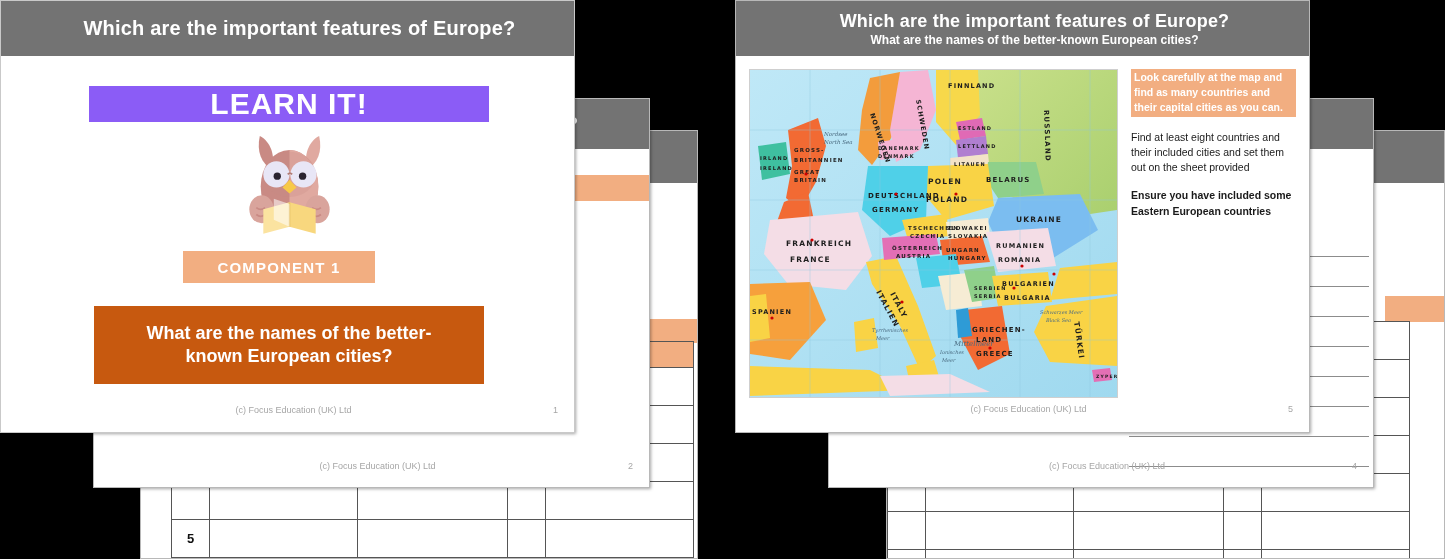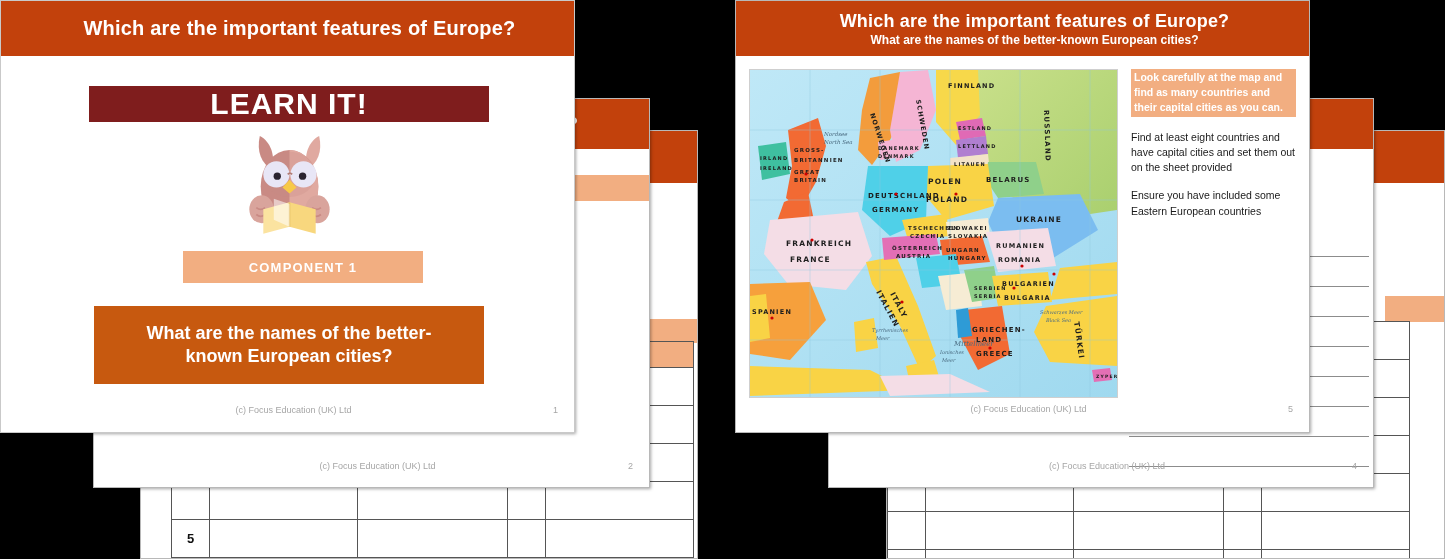--- a/index.html
+++ b/index.html
@@ -16,21 +16,21 @@
   
   .slide{
     position:absolute;
     background:#ffffff;
     border:1px solid #b8b8b8;
     box-sizing:border-box;
     box-shadow:1px 1px 3px rgba(0,0,0,.35);
     overflow:hidden;
   }
   .slide-header{
-    background:#c2410c;
+    background:#737373;
     color:#ffffff;
     text-align:center;
     box-sizing:border-box;
     display:flex;
     flex-direction:column;
     align-items:center;
     justify-content:center;
     padding-left:24px;
   }
   .slide-header .h-main{
@@ -50,29 +50,29 @@
   }
   .footer .copy{position:absolute;left:12px;right:0;text-align:center;}
   .footer .pageno{position:absolute;right:16px;top:0;}
 
   
   #slide1{left:0px;top:0px;width:575px;height:433px;border-color:#c9c9c9;}
   #slide1 .slide-header{height:55px;width:100%;}
   #slide1 .h-main{font-size:20px;}
   .learnit-bar{
     position:absolute;left:88px;top:85px;width:400px;height:36px;
-    background:#7f1d1d;color:#ffffff;
+    background:#8b5cf6;color:#ffffff;
     font-size:30px;font-weight:bold;letter-spacing:1px;
     display:flex;align-items:center;justify-content:center;
   }
   .owl-wrap{position:absolute;left:236px;top:128px;width:105px;height:110px;}
   .component-bar{
-    position:absolute;left:182px;top:250px;width:240px;height:32px;
+    position:absolute;left:182px;top:250px;width:192px;height:32px;
     background:#f2ae81;color:#ffffff;
-    font-size:13px;font-weight:bold;letter-spacing:1.2px;
+    font-size:15px;font-weight:bold;letter-spacing:1.2px;
     display:flex;align-items:center;justify-content:center;
   }
   .question-bar{
     position:absolute;left:93px;top:305px;width:390px;height:78px;
     background:#c7590f;color:#ffffff;
     font-size:18px;font-weight:bold;line-height:1.3;text-align:center;
     display:flex;align-items:center;justify-content:center;
     padding:0 24px;box-sizing:border-box;
   }
   #slide1 .footer{top:404px;}
@@ -125,21 +125,21 @@
   .map-photo svg{display:block;width:100%;height:100%;}
   .instr{
     position:absolute;left:395px;top:68px;width:165px;
     font-size:10.5px;color:#1a1a1a;line-height:1.45;
   }
   .instr .hl{
     background:#f2ae81;color:#ffffff;font-weight:bold;
     padding:1px 3px;display:block;margin-bottom:13px;
   }
   .instr p{margin:0 0 13px 0;}
-  .instr p.bold{font-weight:normal;}
+  .instr p.bold{font-weight:bold;}
   #slide5 .footer{top:403px;}
 
   
   #slide4{left:828px;top:98px;width:546px;height:390px;}
   #slide4 .slide-header{height:50px;width:100%;}
   #slide4 .h-main{font-size:18px;}
   #slide4 .tagbar{
     position:absolute;left:305px;top:76px;width:128px;height:38px;background:#f2ae81;
   }
   .rulelines{position:absolute;left:300px;top:128px;width:240px;}
@@ -548,21 +548,21 @@
           <circle cx="56" cy="104" r="1.6"></circle>
           <circle cx="22" cy="248" r="1.6"></circle>
           <circle cx="304" cy="204" r="1.6"></circle>
           <circle cx="240" cy="278" r="1.6"></circle>
         </g>
       </svg>
     </div>
 
     <div class="instr">
       <span class="hl">Look carefully at the map and find as many countries and their capital cities as you can.</span>
-      <p>Find at least eight countries and have capital cities and set them out on the sheet provided</p>
+      <p>Find at least eight countries and their included cities and set them out on the sheet provided</p>
       <p class="bold">Ensure you have included some Eastern European countries</p>
     </div>
 
     <div class="footer">
       <span class="copy">(c) Focus Education (UK) Ltd</span>
       <span class="pageno">5</span>
     </div>
   </div>
 
 </div>

